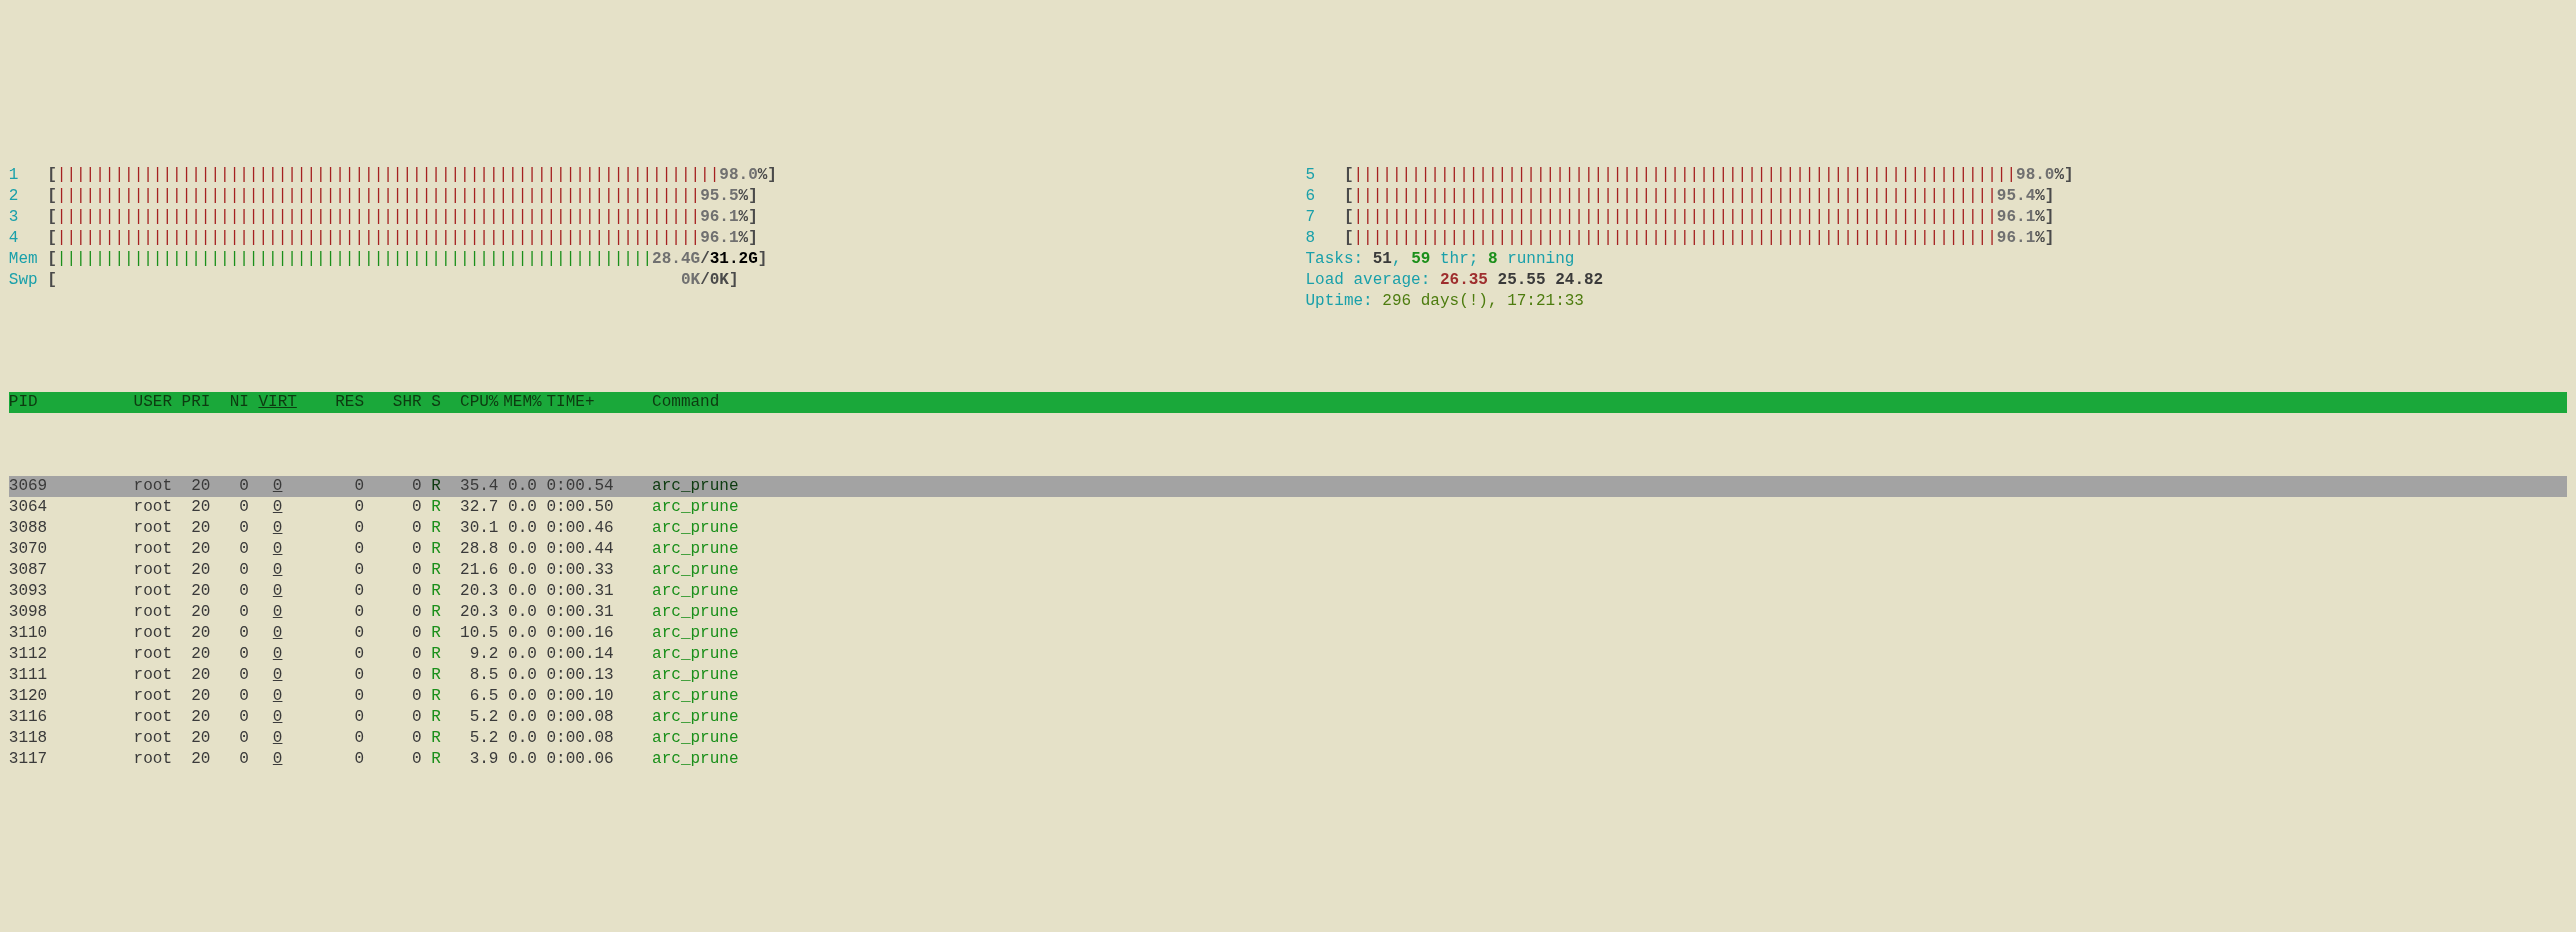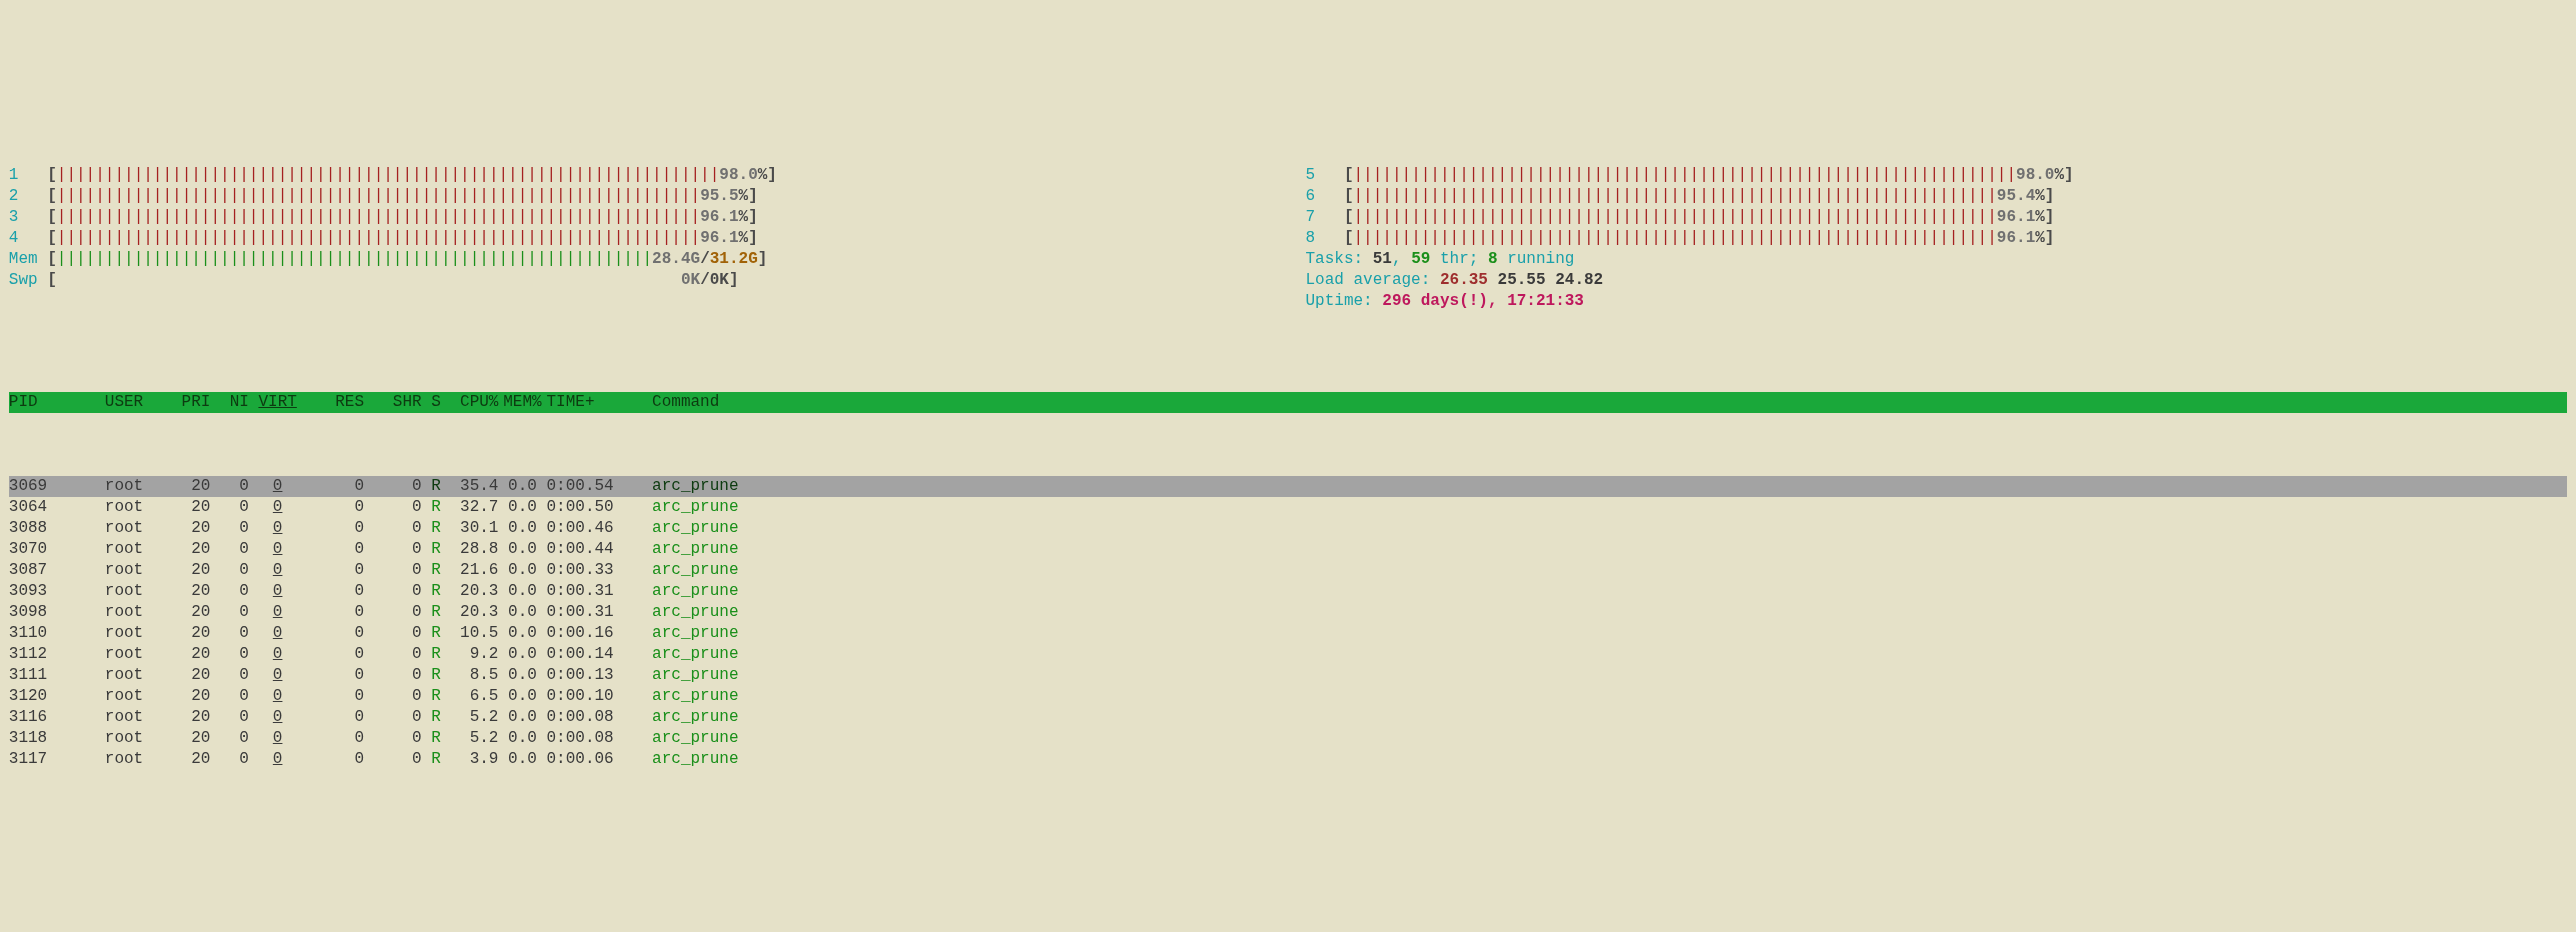--- a/index.html
+++ b/index.html
@@ -43,40 +43,40 @@
     color: #1a8f1a;
   }
   .meter-value {
     color: #707070;
     font-weight: bold;
   }
   .meter-value .pct, .meter-value .unit {
     color: #4a4a4a;
   }
   .meter-value .tot {
-    color: #a16207;
+    color: #000000;
   }
   .info-block {
     color: #1aa0aa;
   }
   .info-block .b-dark {
     color: #3a3a3a;
     font-weight: bold;
   }
   .info-block .b-green {
     color: #1a8f1a;
     font-weight: bold;
   }
   .info-block .b-red {
     color: #9e2e2e;
     font-weight: bold;
   }
   .info-block .b-teal {
-    color: #be185d;
-    font-weight: bold;
+    color: #4d7c0f;
+    font-weight: normal;
   }
 
   
   .proc-header {
     background: #1aa83a;
     color: #0d3b10;
     font-weight: normal;
     margin-top: 17.7px;
   }
   .proc-row {
@@ -86,21 +86,21 @@
     background: #a3a3a3;
   }
   .proc-row .state-R { color: #1a8f1a; }
   .proc-row .cmd-thread { color: #1a8f1a; }
   .proc-row.selected .state-R,
   .proc-row.selected .cmd-thread {
     color: #0d3b10;
   }
   .cell { display: inline-block; }
   .c-pid   { width: 6ch; text-align: left; }
-  .c-user  { width: 10ch; text-align: center; padding-left: 1ch; }
+  .c-user  { width: 10ch; text-align: right; padding-left: 1ch; }
   .c-pri   { width: 4ch; text-align: right; }
   .c-ni    { width: 4ch; text-align: right; }
   .c-virt  { width: 6ch; text-align: center; text-decoration: underline; }
   .c-res   { width: 6ch; text-align: right; }
   .c-shr   { width: 6ch; text-align: right; }
   .c-s     { width: 2ch; text-align: right; }
   .c-cpu   { width: 6ch; text-align: right; }
   .c-mem   { width: 5ch; text-align: center; }
   .c-time  { width: 10ch; }
   .c-cmd   { padding-left: 1ch; }

